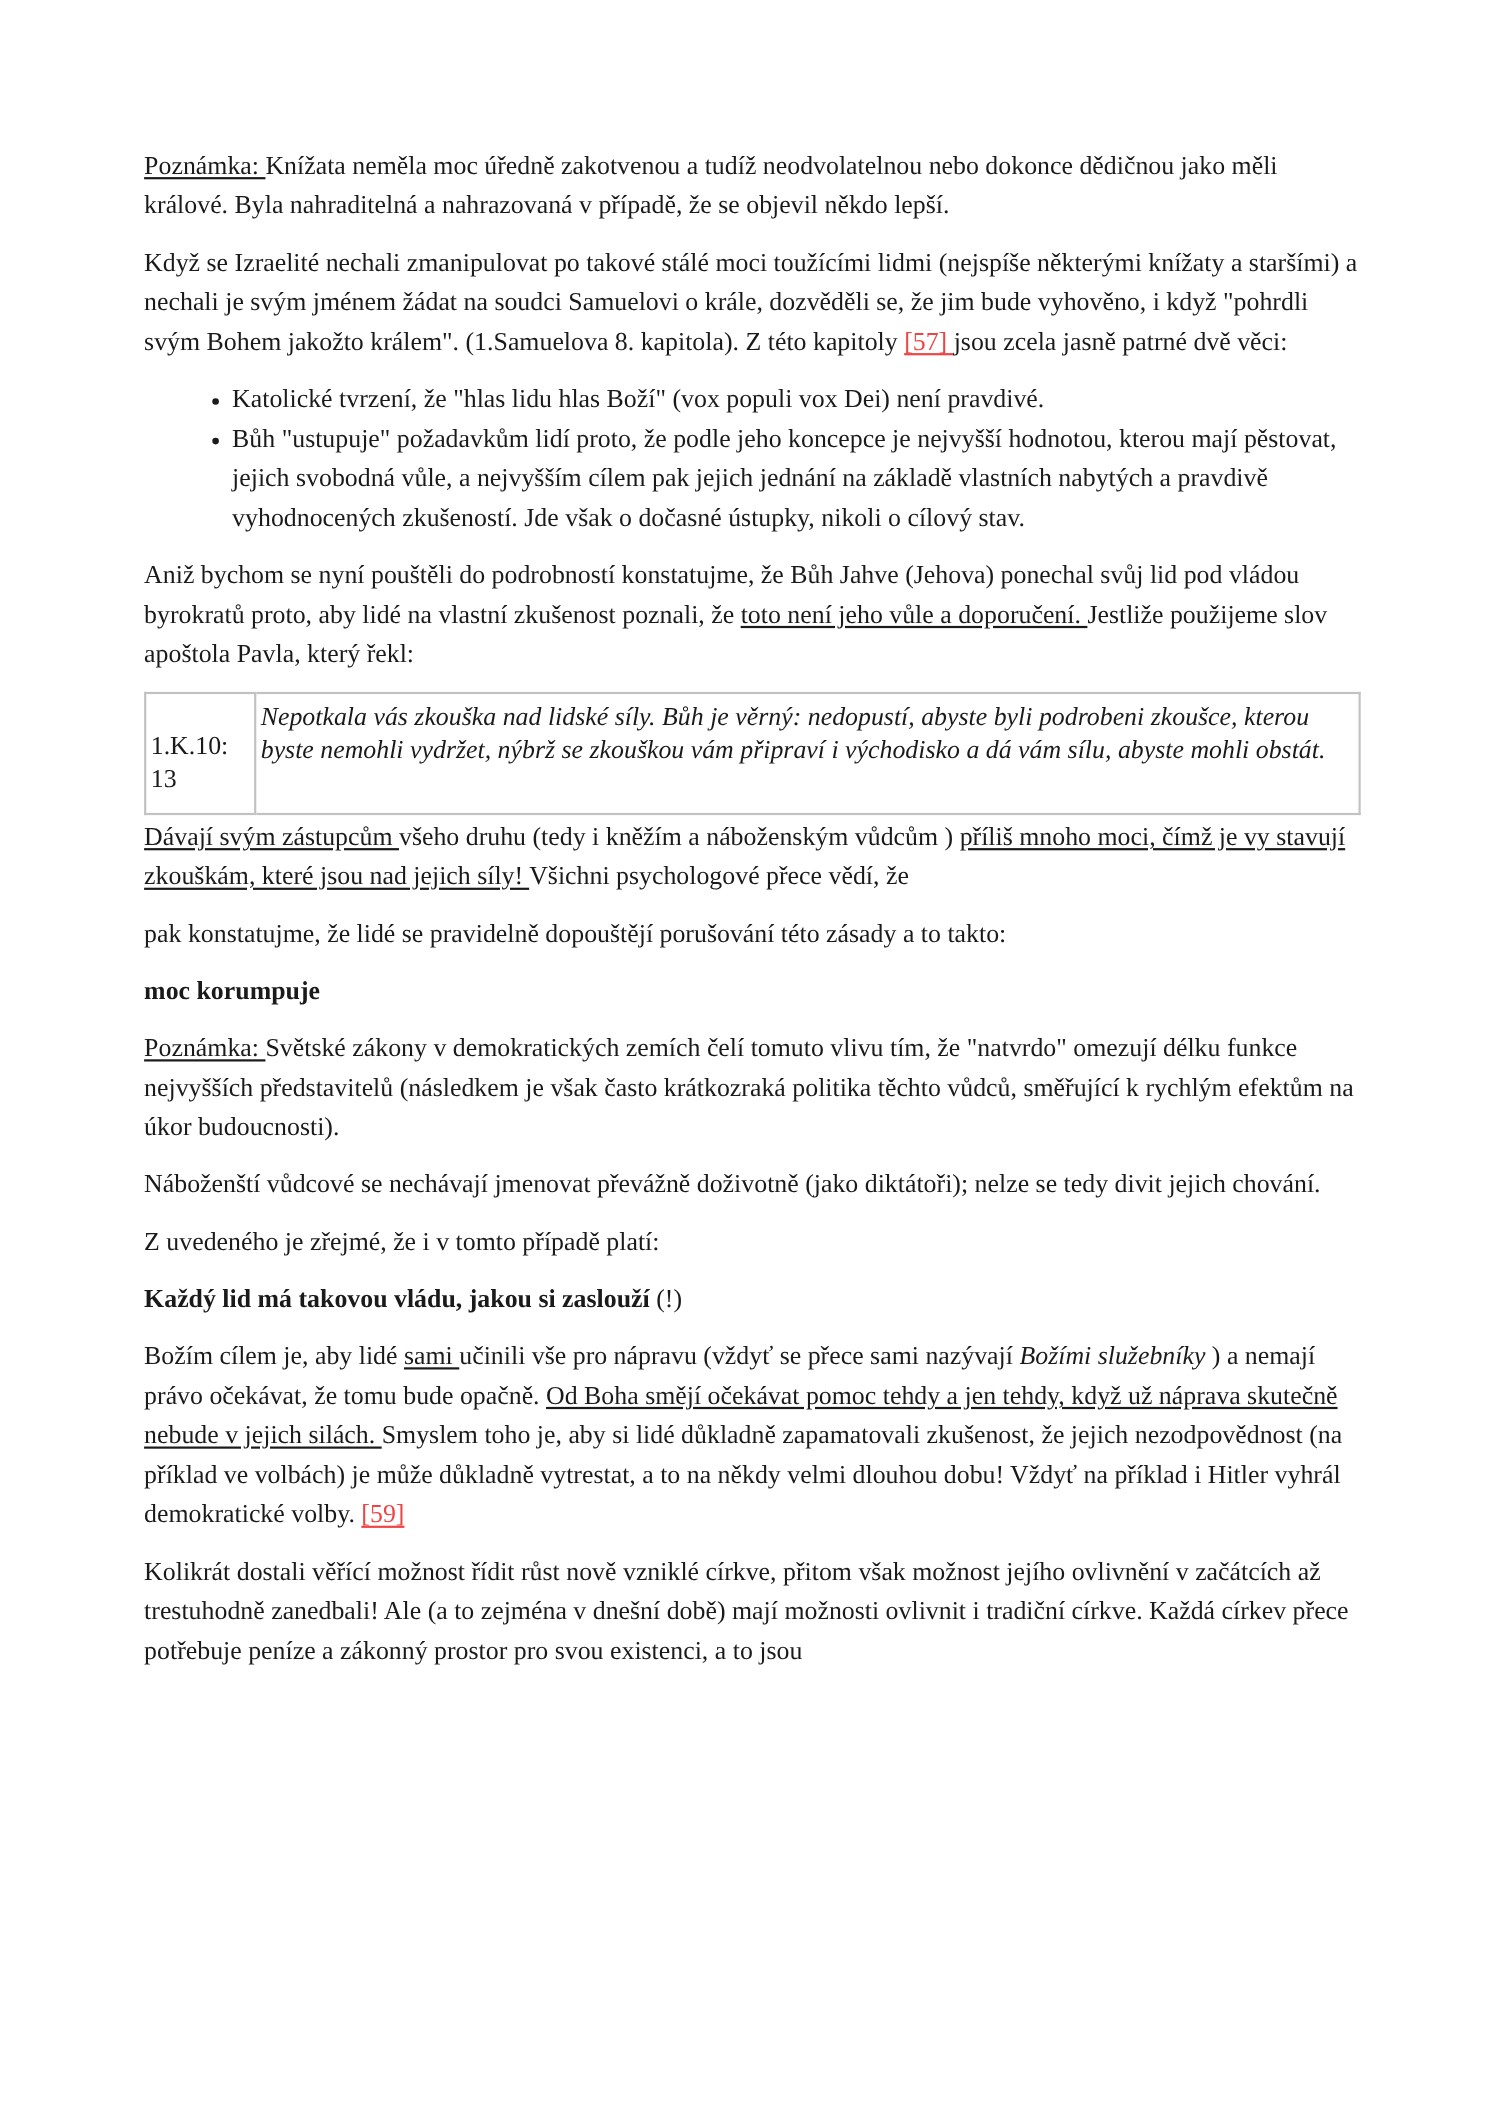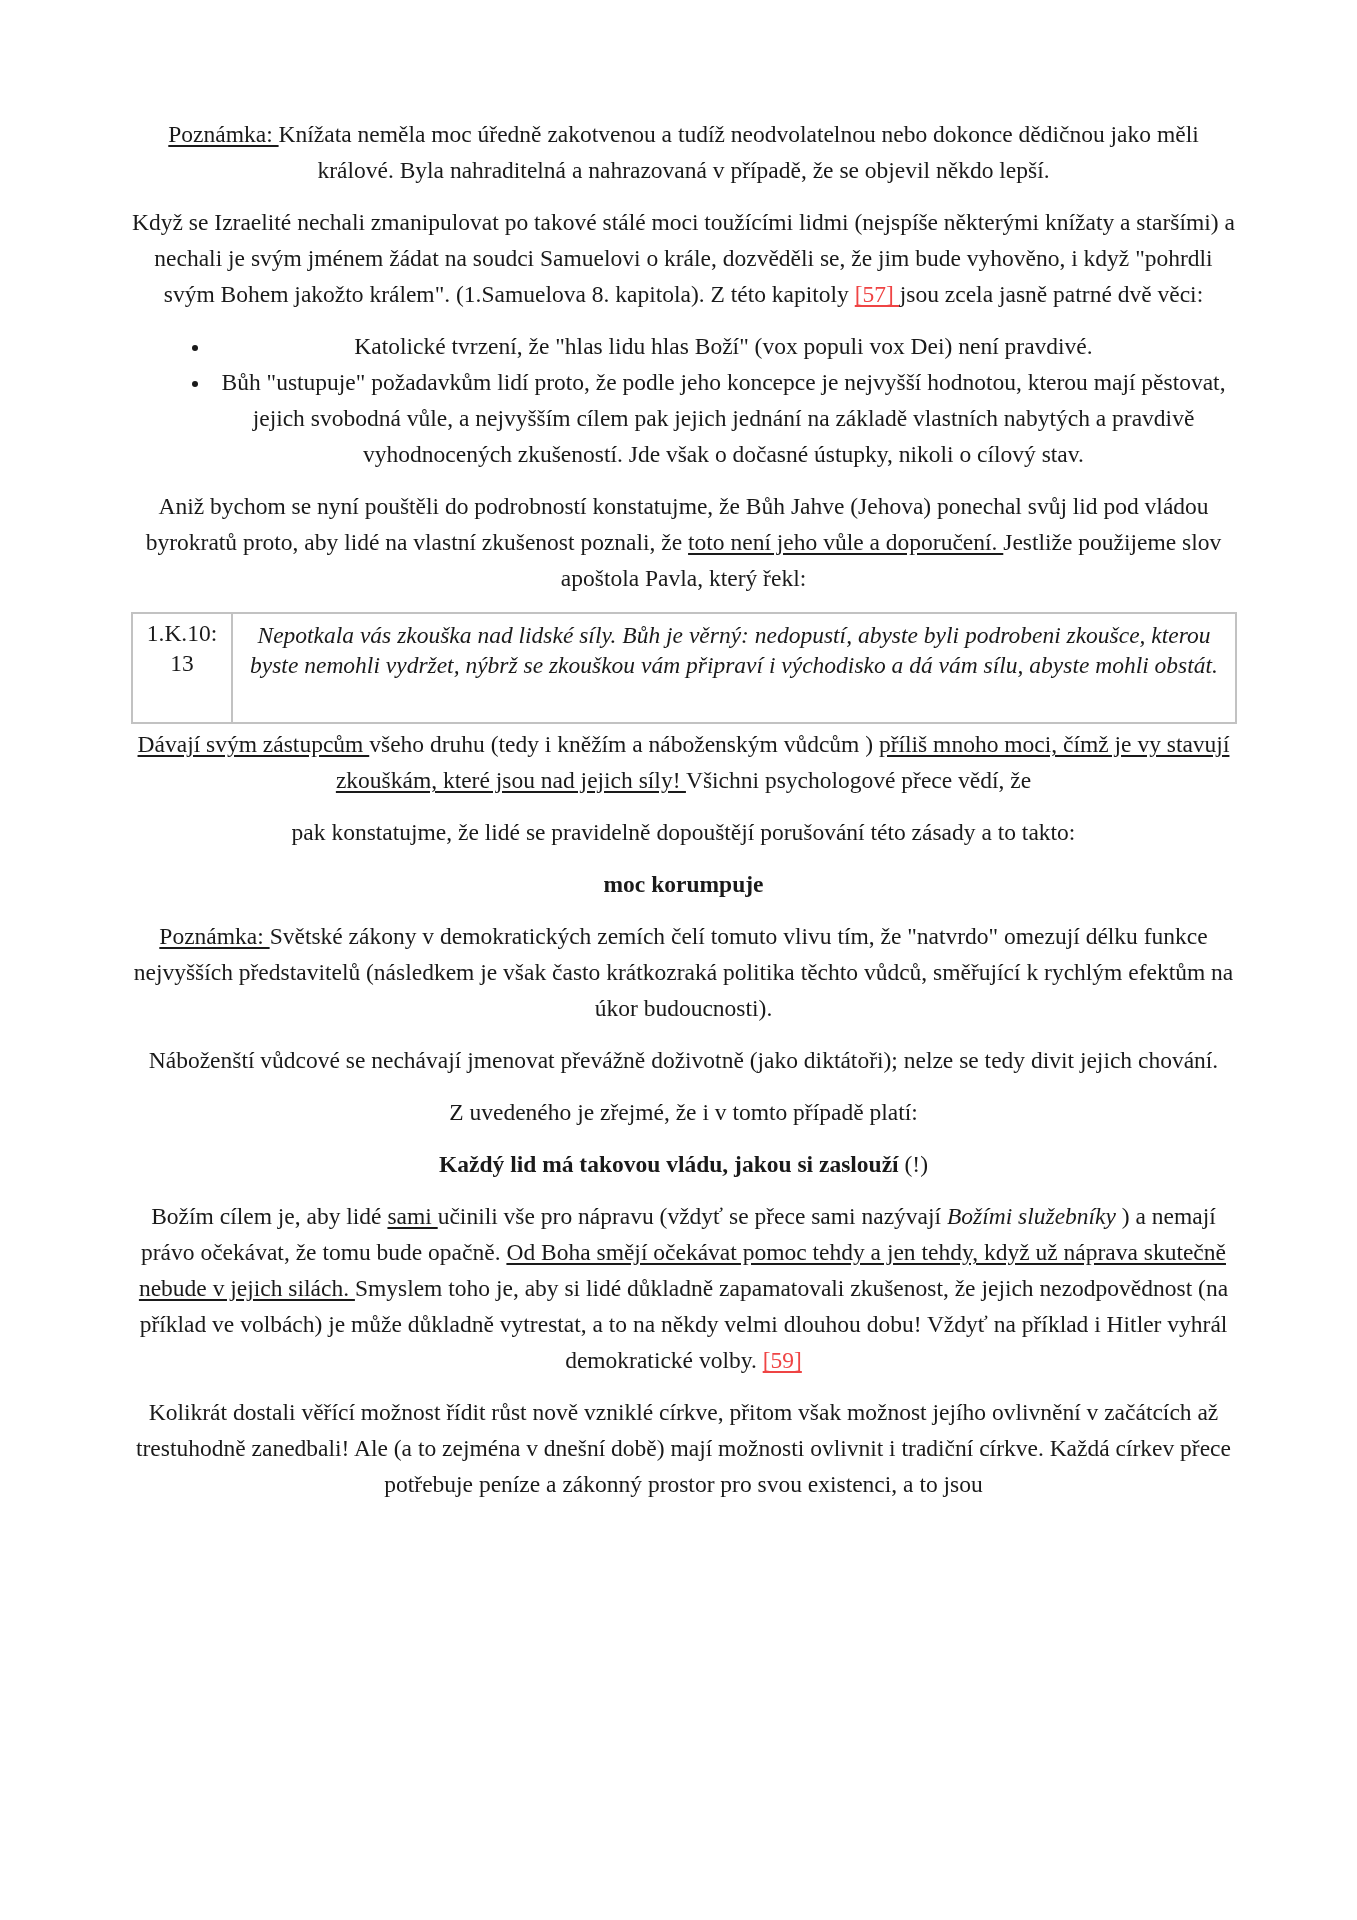--- a/index.html
+++ b/index.html
@@ -1,29 +1,29 @@
 <!DOCTYPE html>
 <html><head>
 <meta charset="utf-8">
 <style>
   html, body { margin: 0; padding: 0; background: #ffffff; }
   body { width: 1357px; height: 1920px; overflow: hidden; position: relative; }
   .page {
-    position: absolute; left: 131px; top: 116px; width: 1105px;
-    font-family: "Liberation Serif", serif; font-size: 23.5px; line-height: 36px; color: #1a1a1a; text-align: center;
+    position: absolute; left: 131px; top: 133px; width: 1105px;
+    font-family: "Liberation Serif", serif; font-size: 23.5px; line-height: 36px; color: #1a1a1a;
   }
   p { margin: 0 0 16px 0; }
   u { text-decoration: underline; text-underline-offset: 3px; }
   a.fn { color: #ef4444; text-decoration: underline; text-underline-offset: 3px; }
   ul { margin: 0 0 16px 0; padding-left: 80px; }
   ul li { margin: 0; padding-left: 0; }
   ul li::marker { font-size: 20px; }
   table.quote { border-collapse: collapse; width: 1106px; margin: 0 0 2px 0; border: 2px solid #c2c2c2; }
   table.quote td { vertical-align: top; padding: 6px 4px 4px 4px; font-size: 23.5px; line-height: 30px; }
-  table.quote td.ref { width: 90px; border-right: 2px solid #c2c2c2; padding-top: 4px; }
+  table.quote td.ref { width: 90px; border-right: 2px solid #c2c2c2; padding-top: 32px; }
   table.quote td.txt { font-style: italic; height: 98px; }
   .bold { font-weight: bold; }
 </style>
 </head>
 <body>
 
 <div class="page">
 
   <p>
     <u>Poznámka: </u><span>Knížata neměla moc úředně zakotvenou a tudíž neodvolatelnou nebo dokonce dědičnou jako měli králové. Byla nahraditelná a nahrazovaná v případě, že se objevil někdo lepší.</span>

